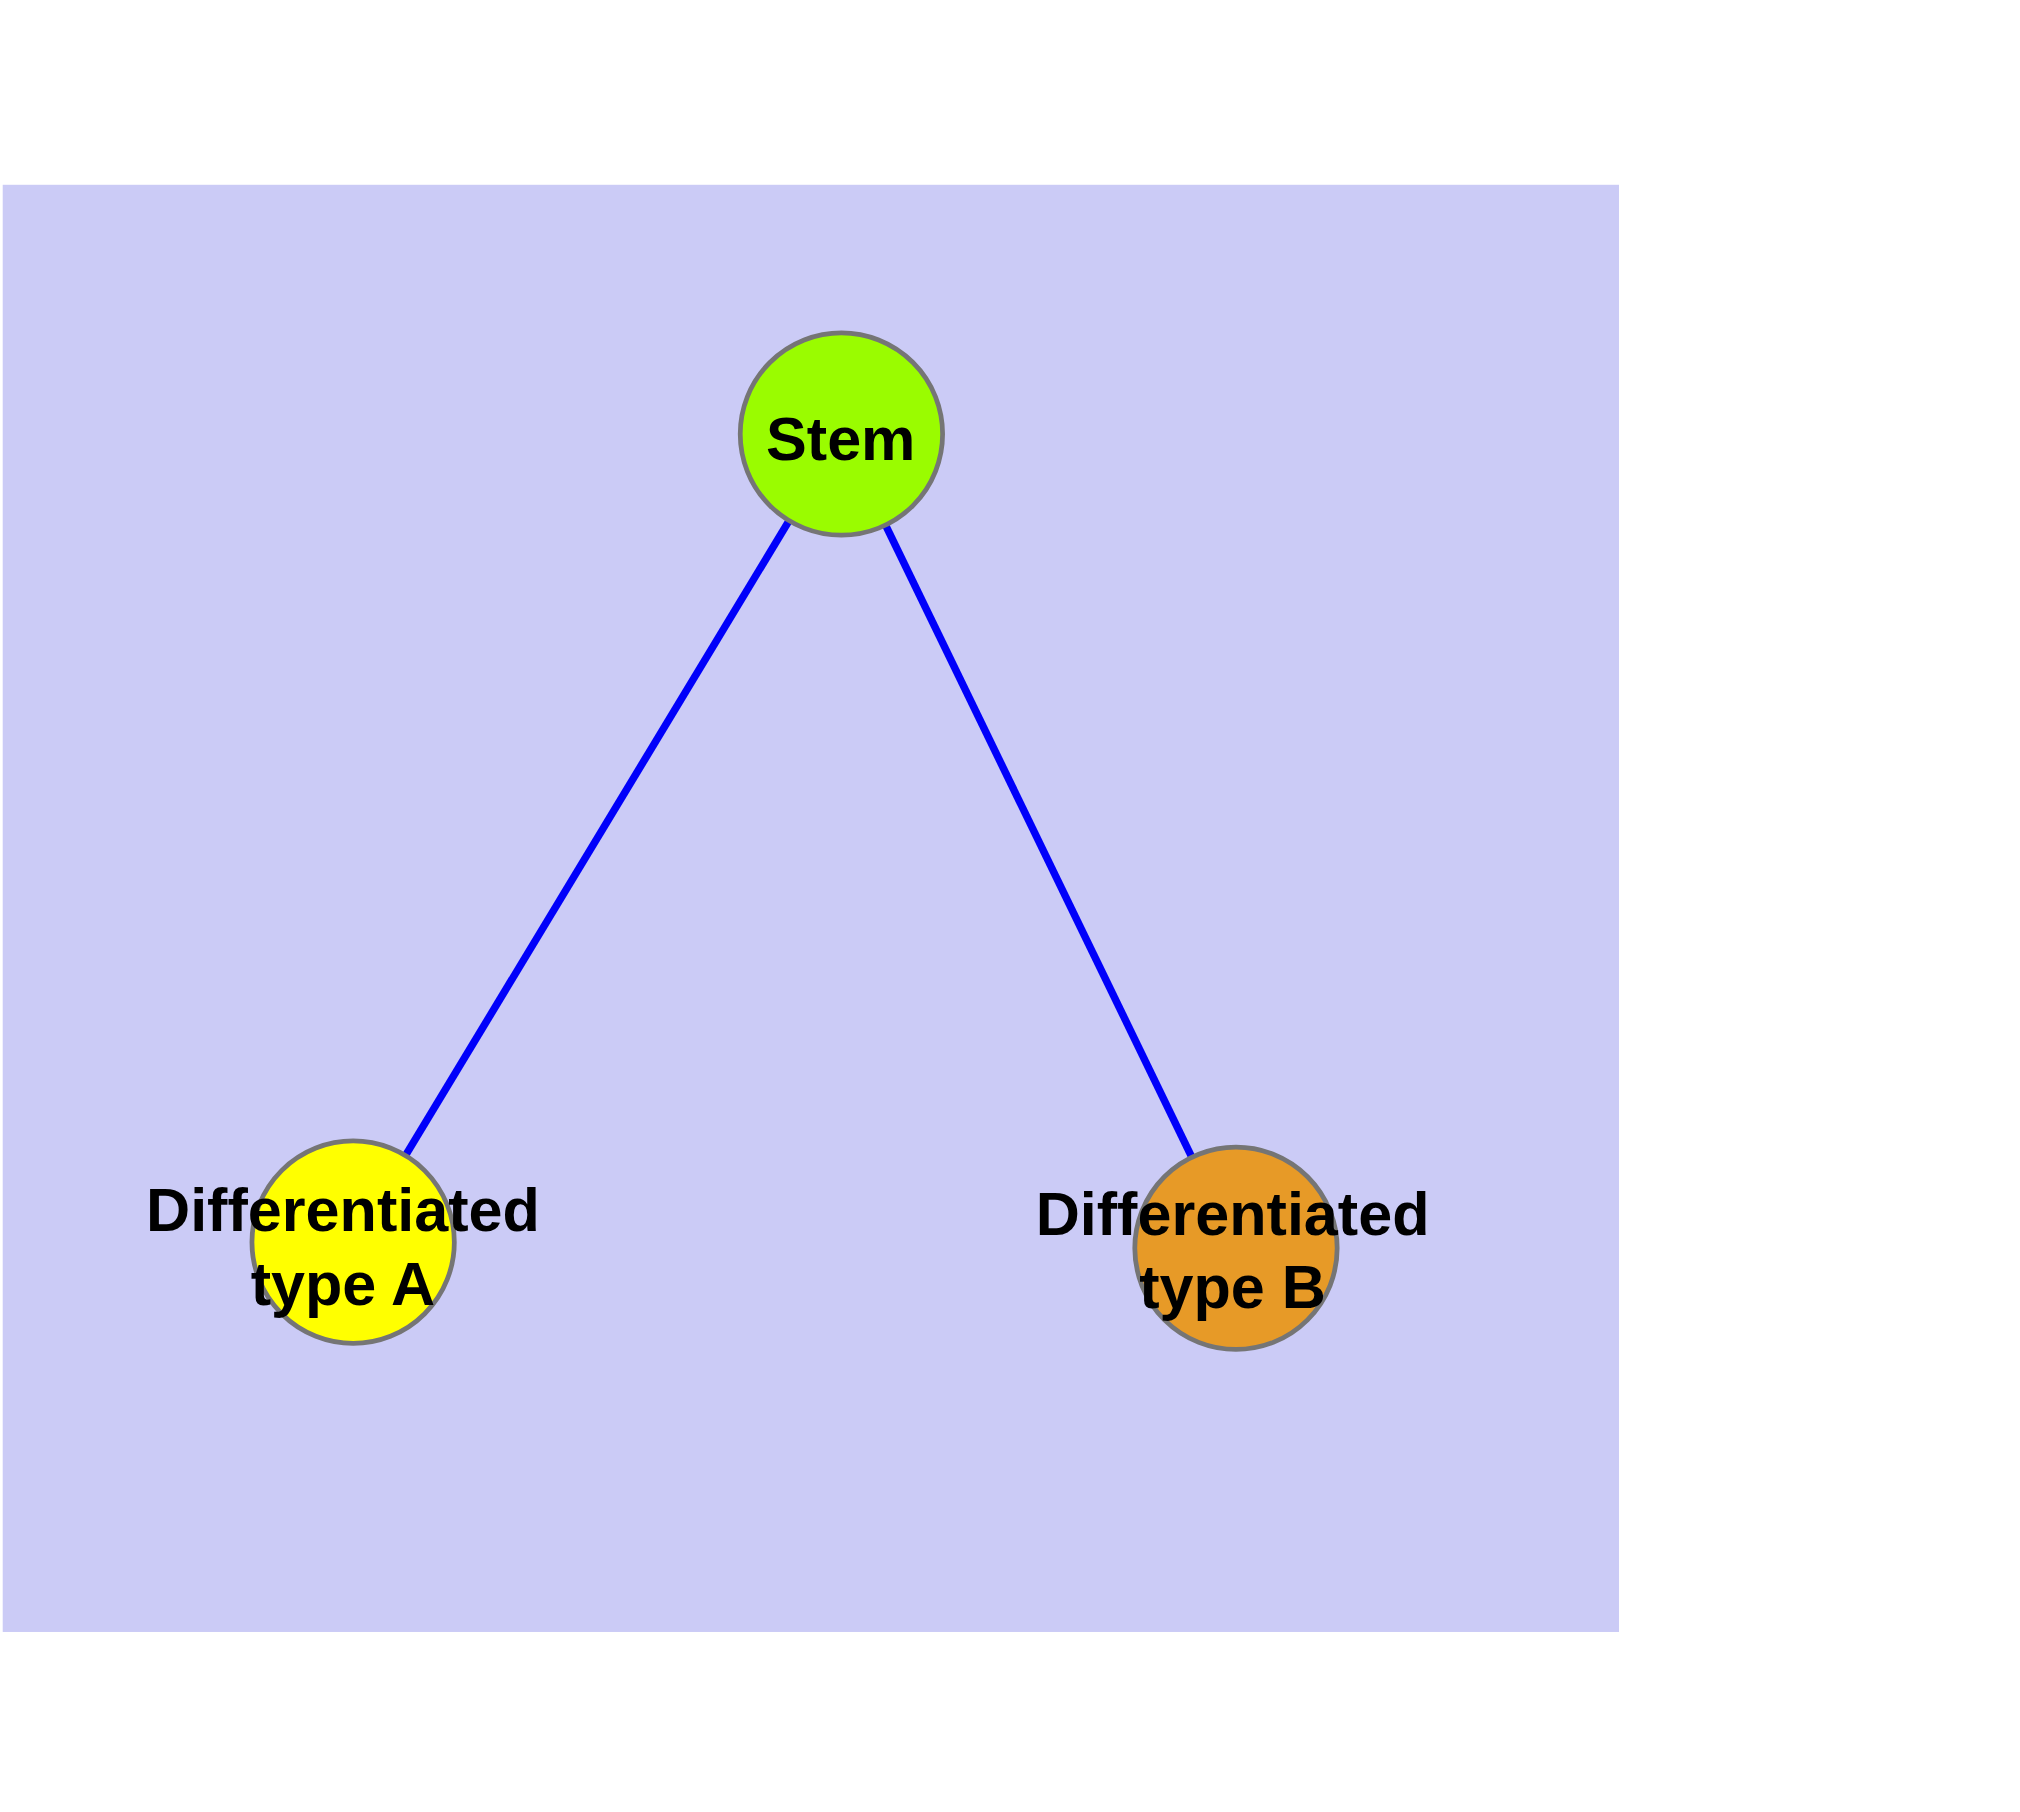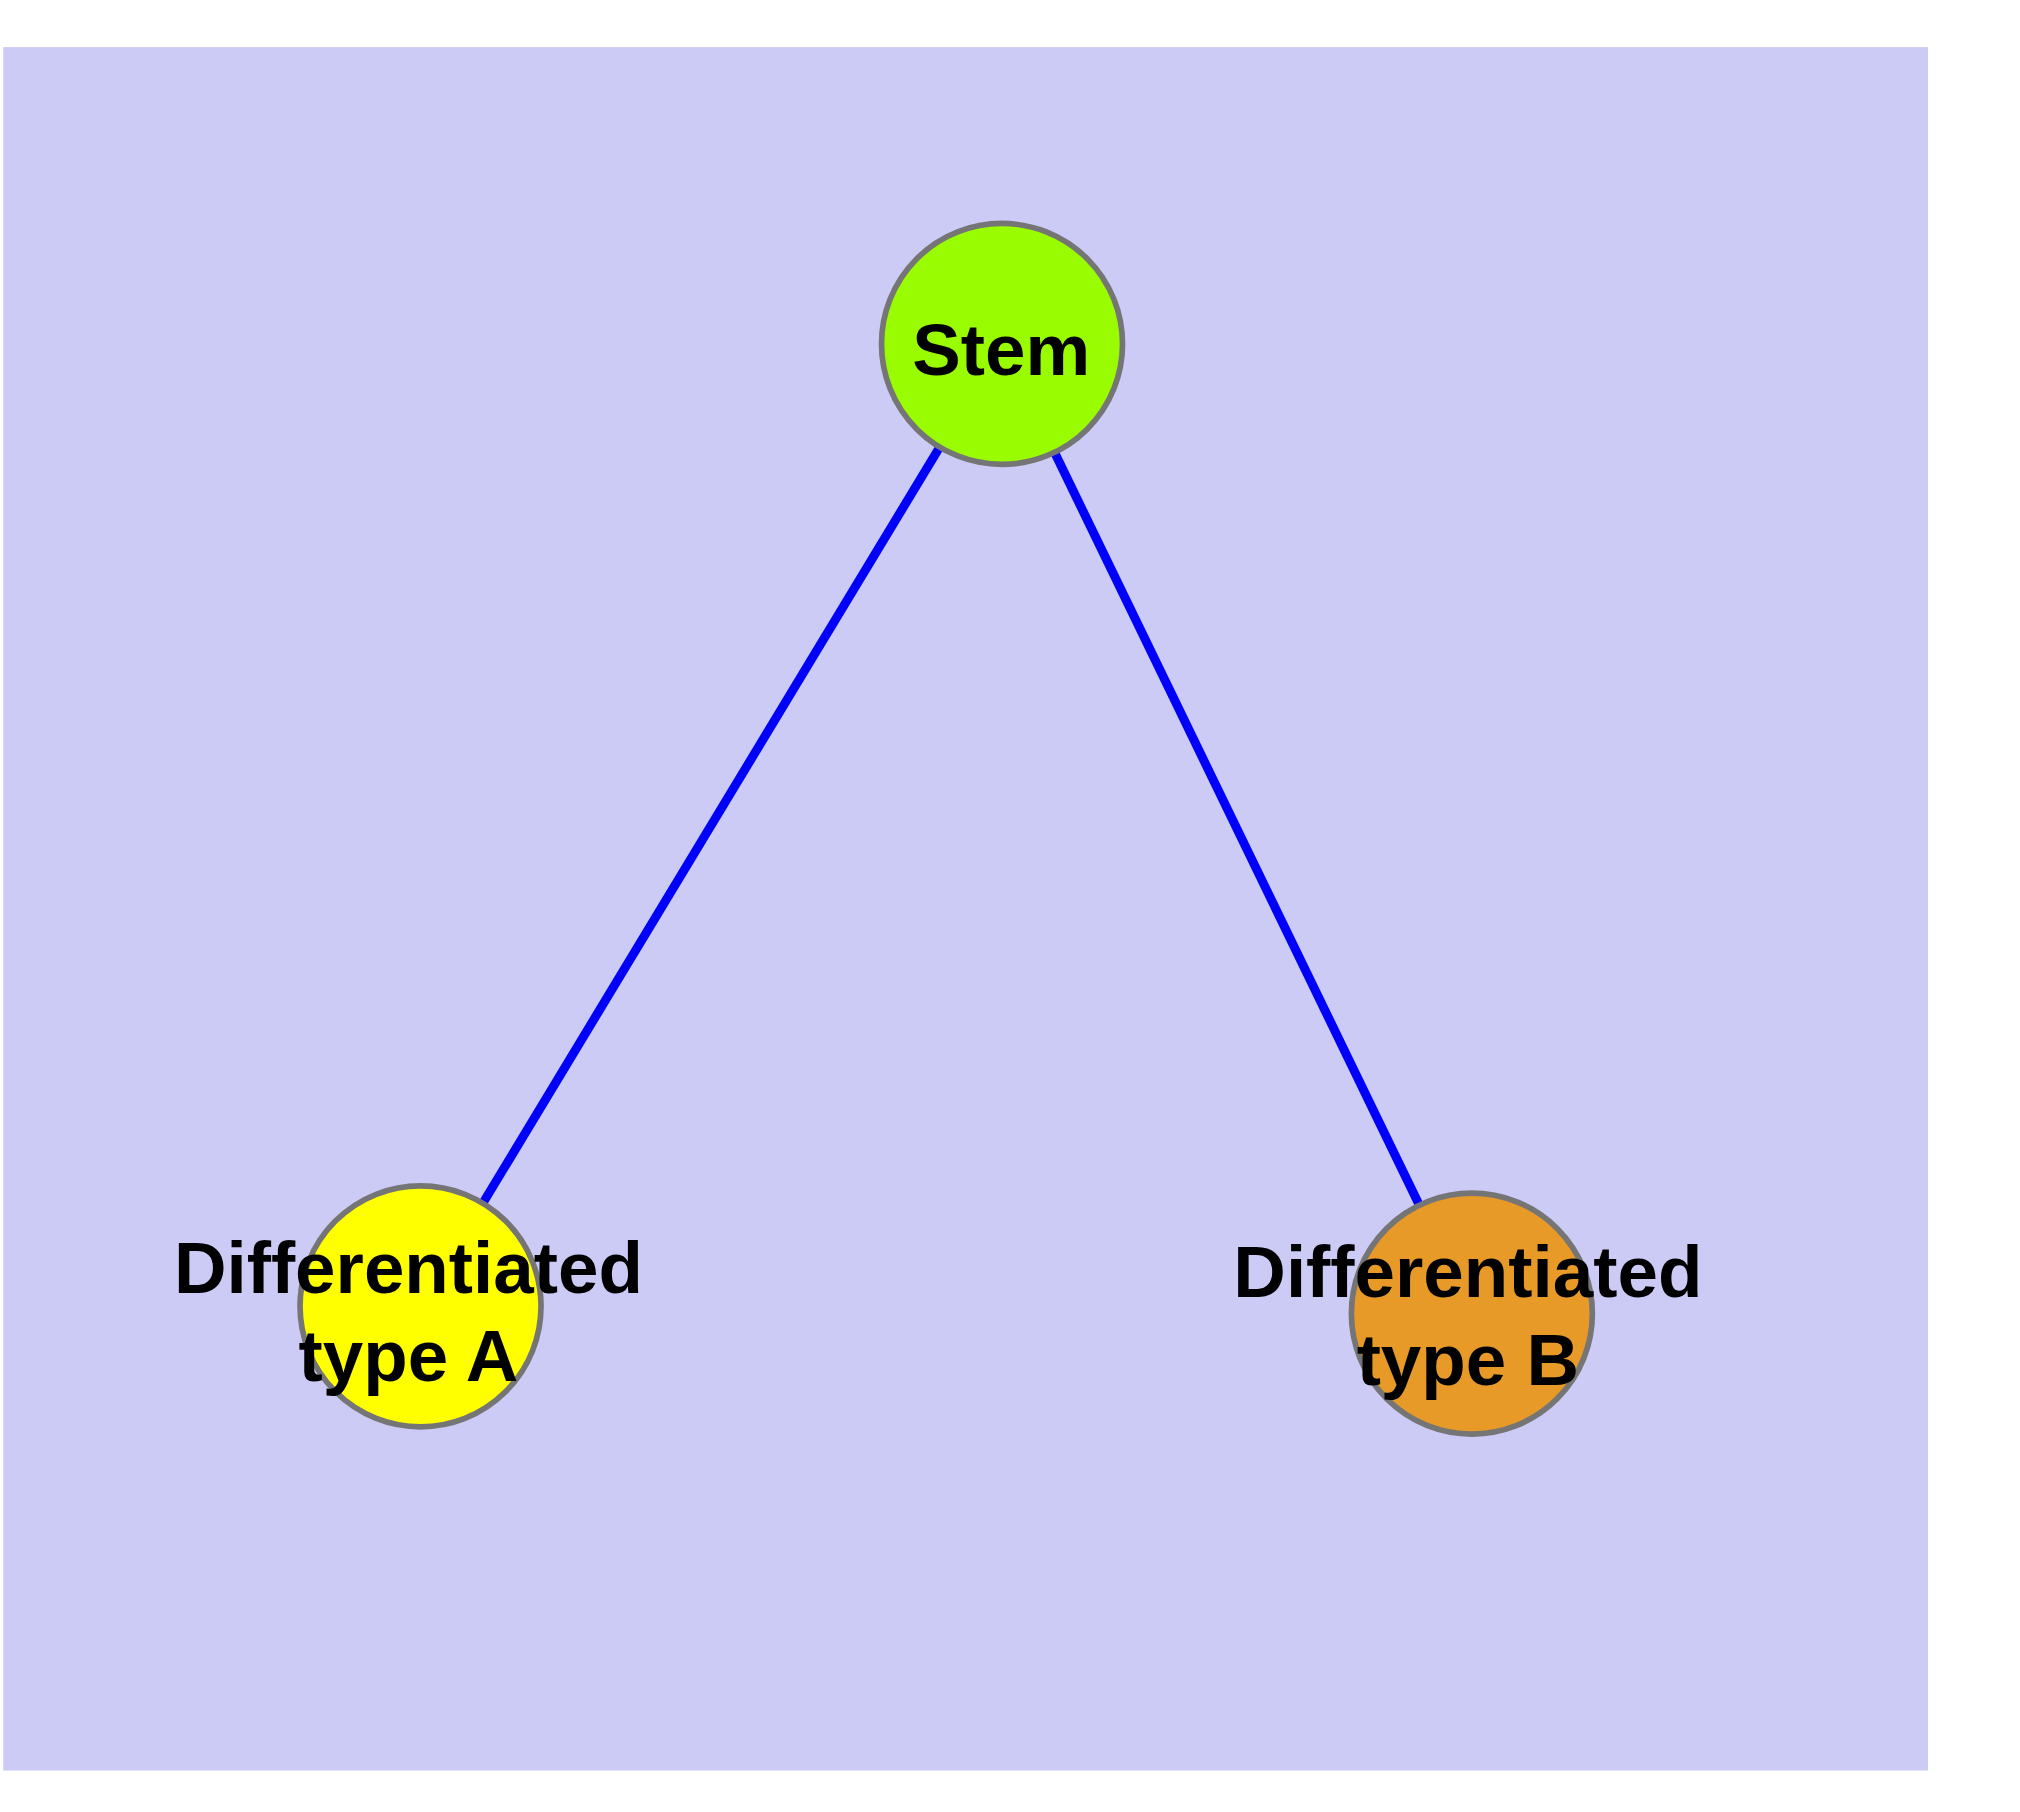--- a/index.html
+++ b/index.html
@@ -2,21 +2,21 @@
 <html style="font-size:13.6px"><head>
 <meta charset="utf-8">
 <style>
   html, body {
     margin: 0;
     padding: 0;
     background: #ffffff;
   }
   .stage {
     position: relative;
-    width: 1928px;
+    width: 1619px;
     height: 1812px;
     overflow: hidden;
   }
   .stage svg {
     display: block;
     width: 100%;
     height: 100%;
   }
   .node-label {
     font-family: "Liberation Sans", sans-serif;

